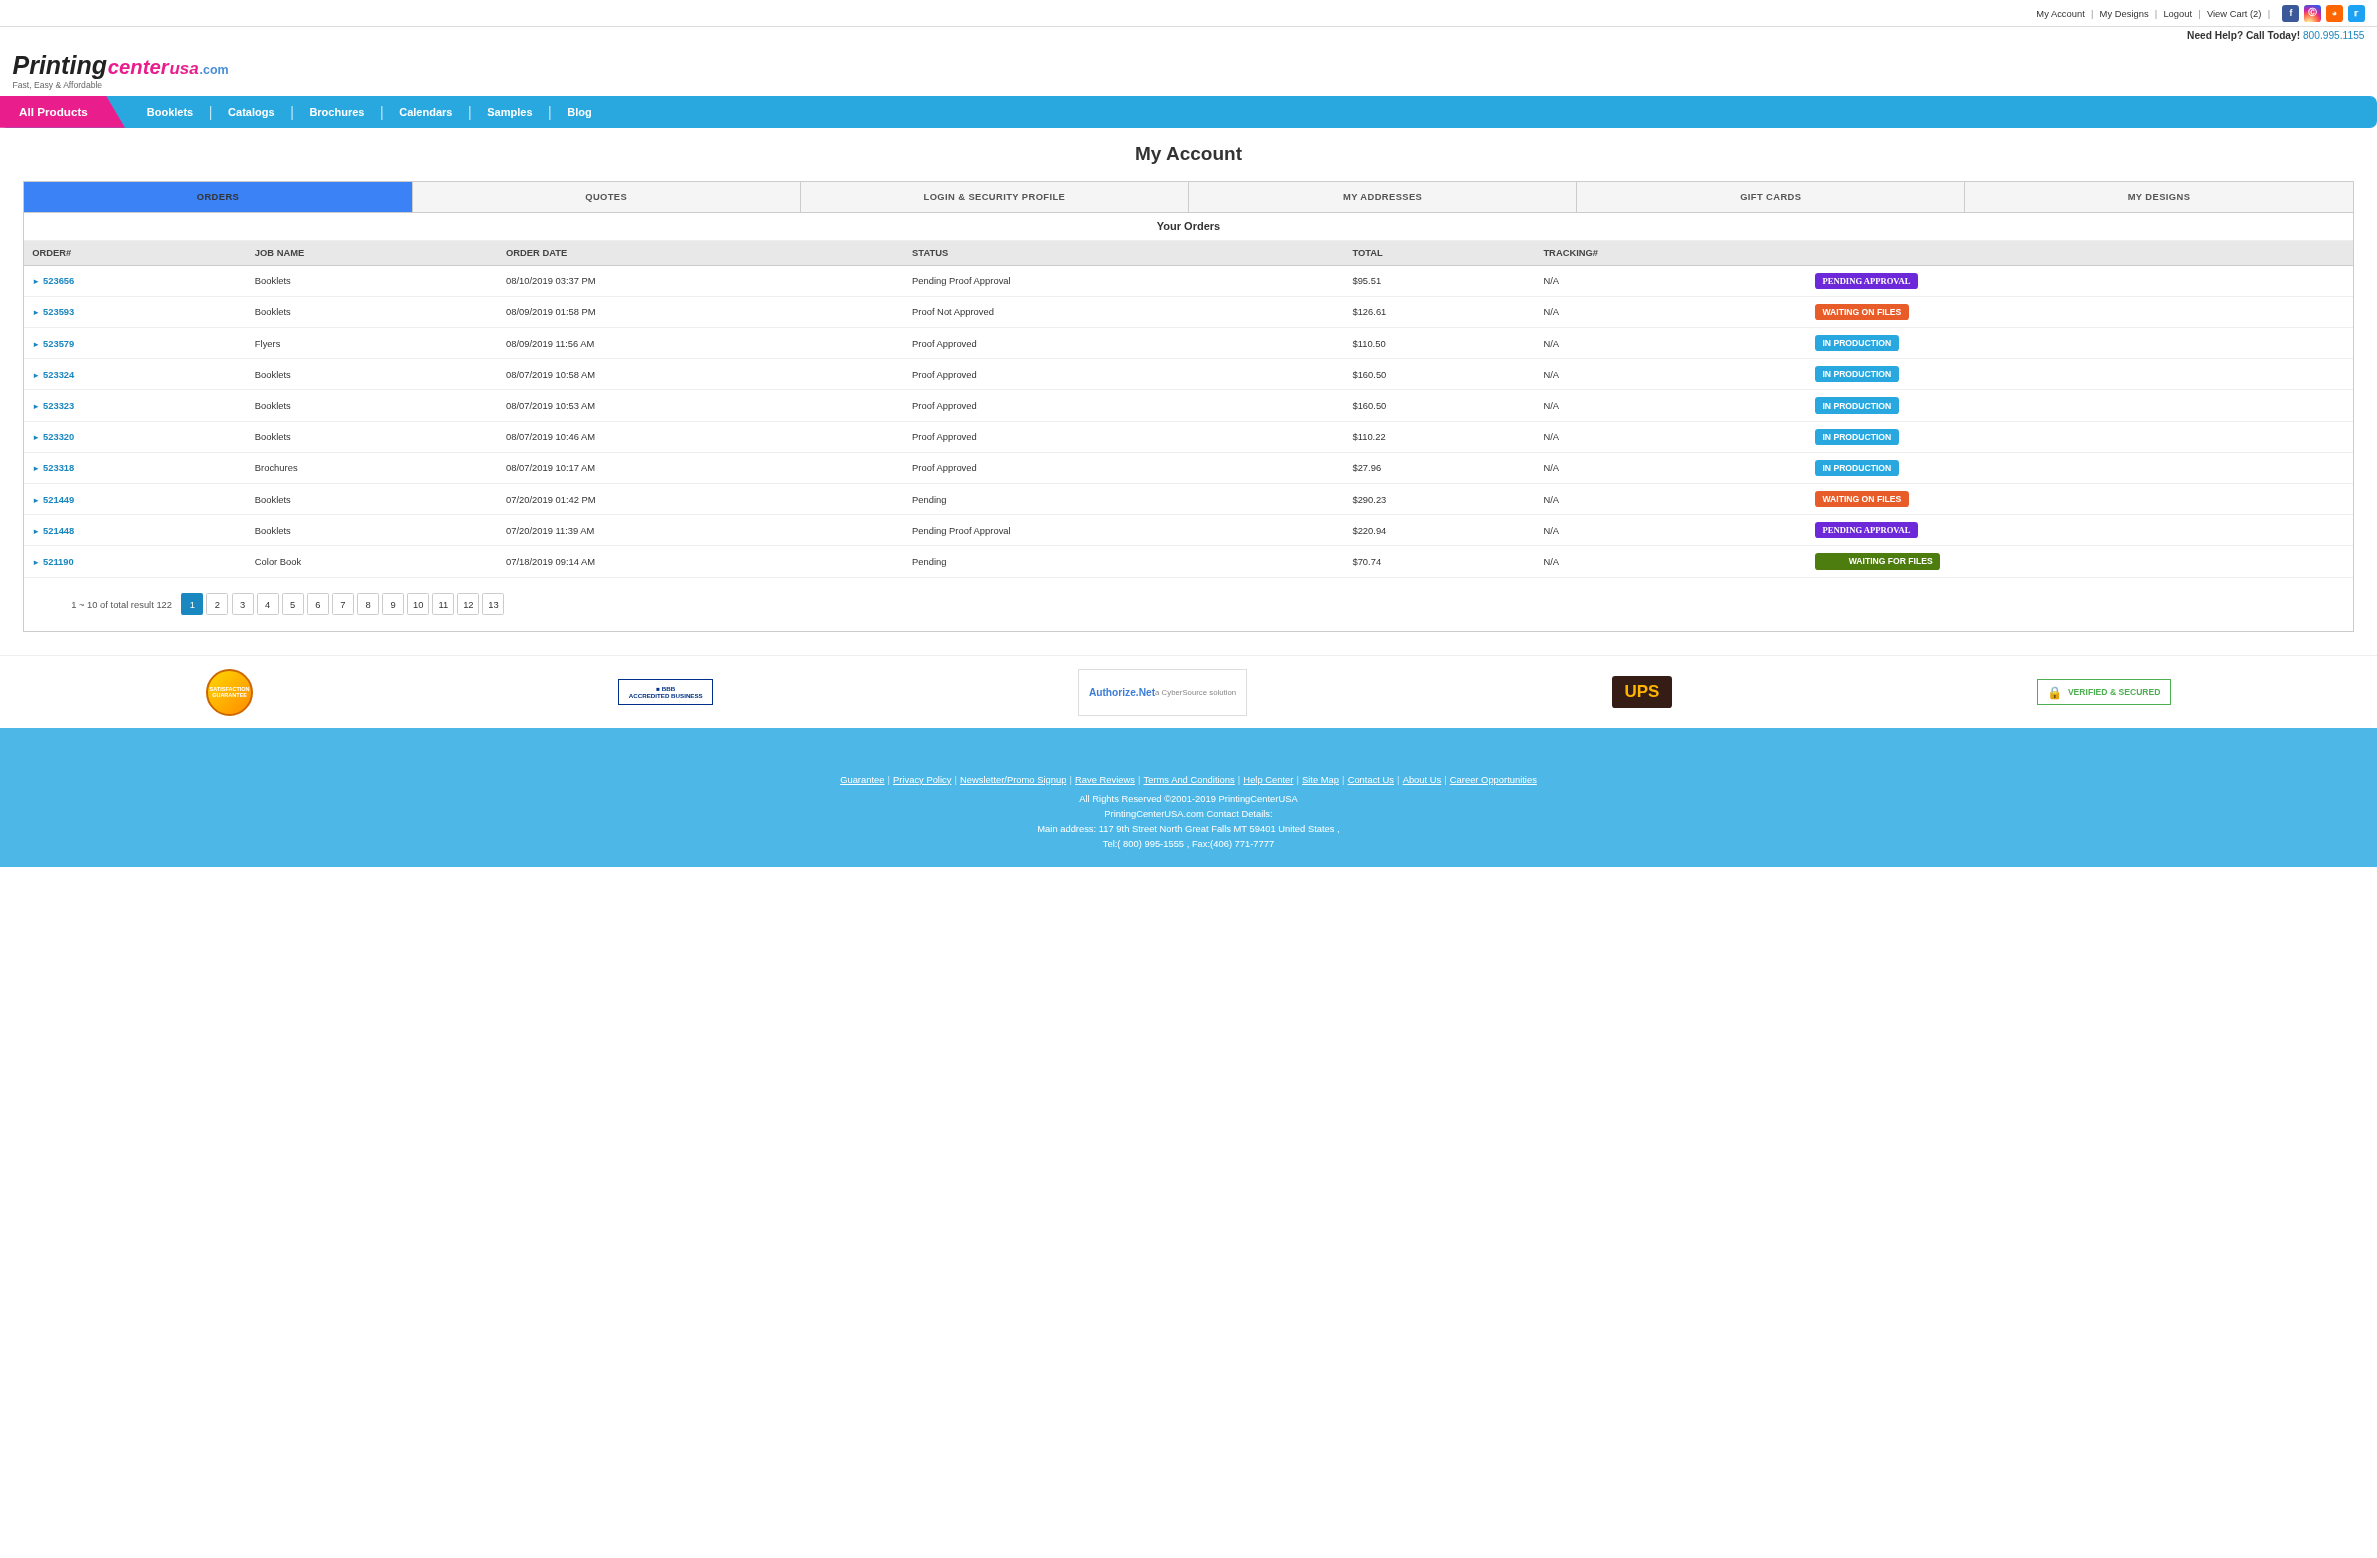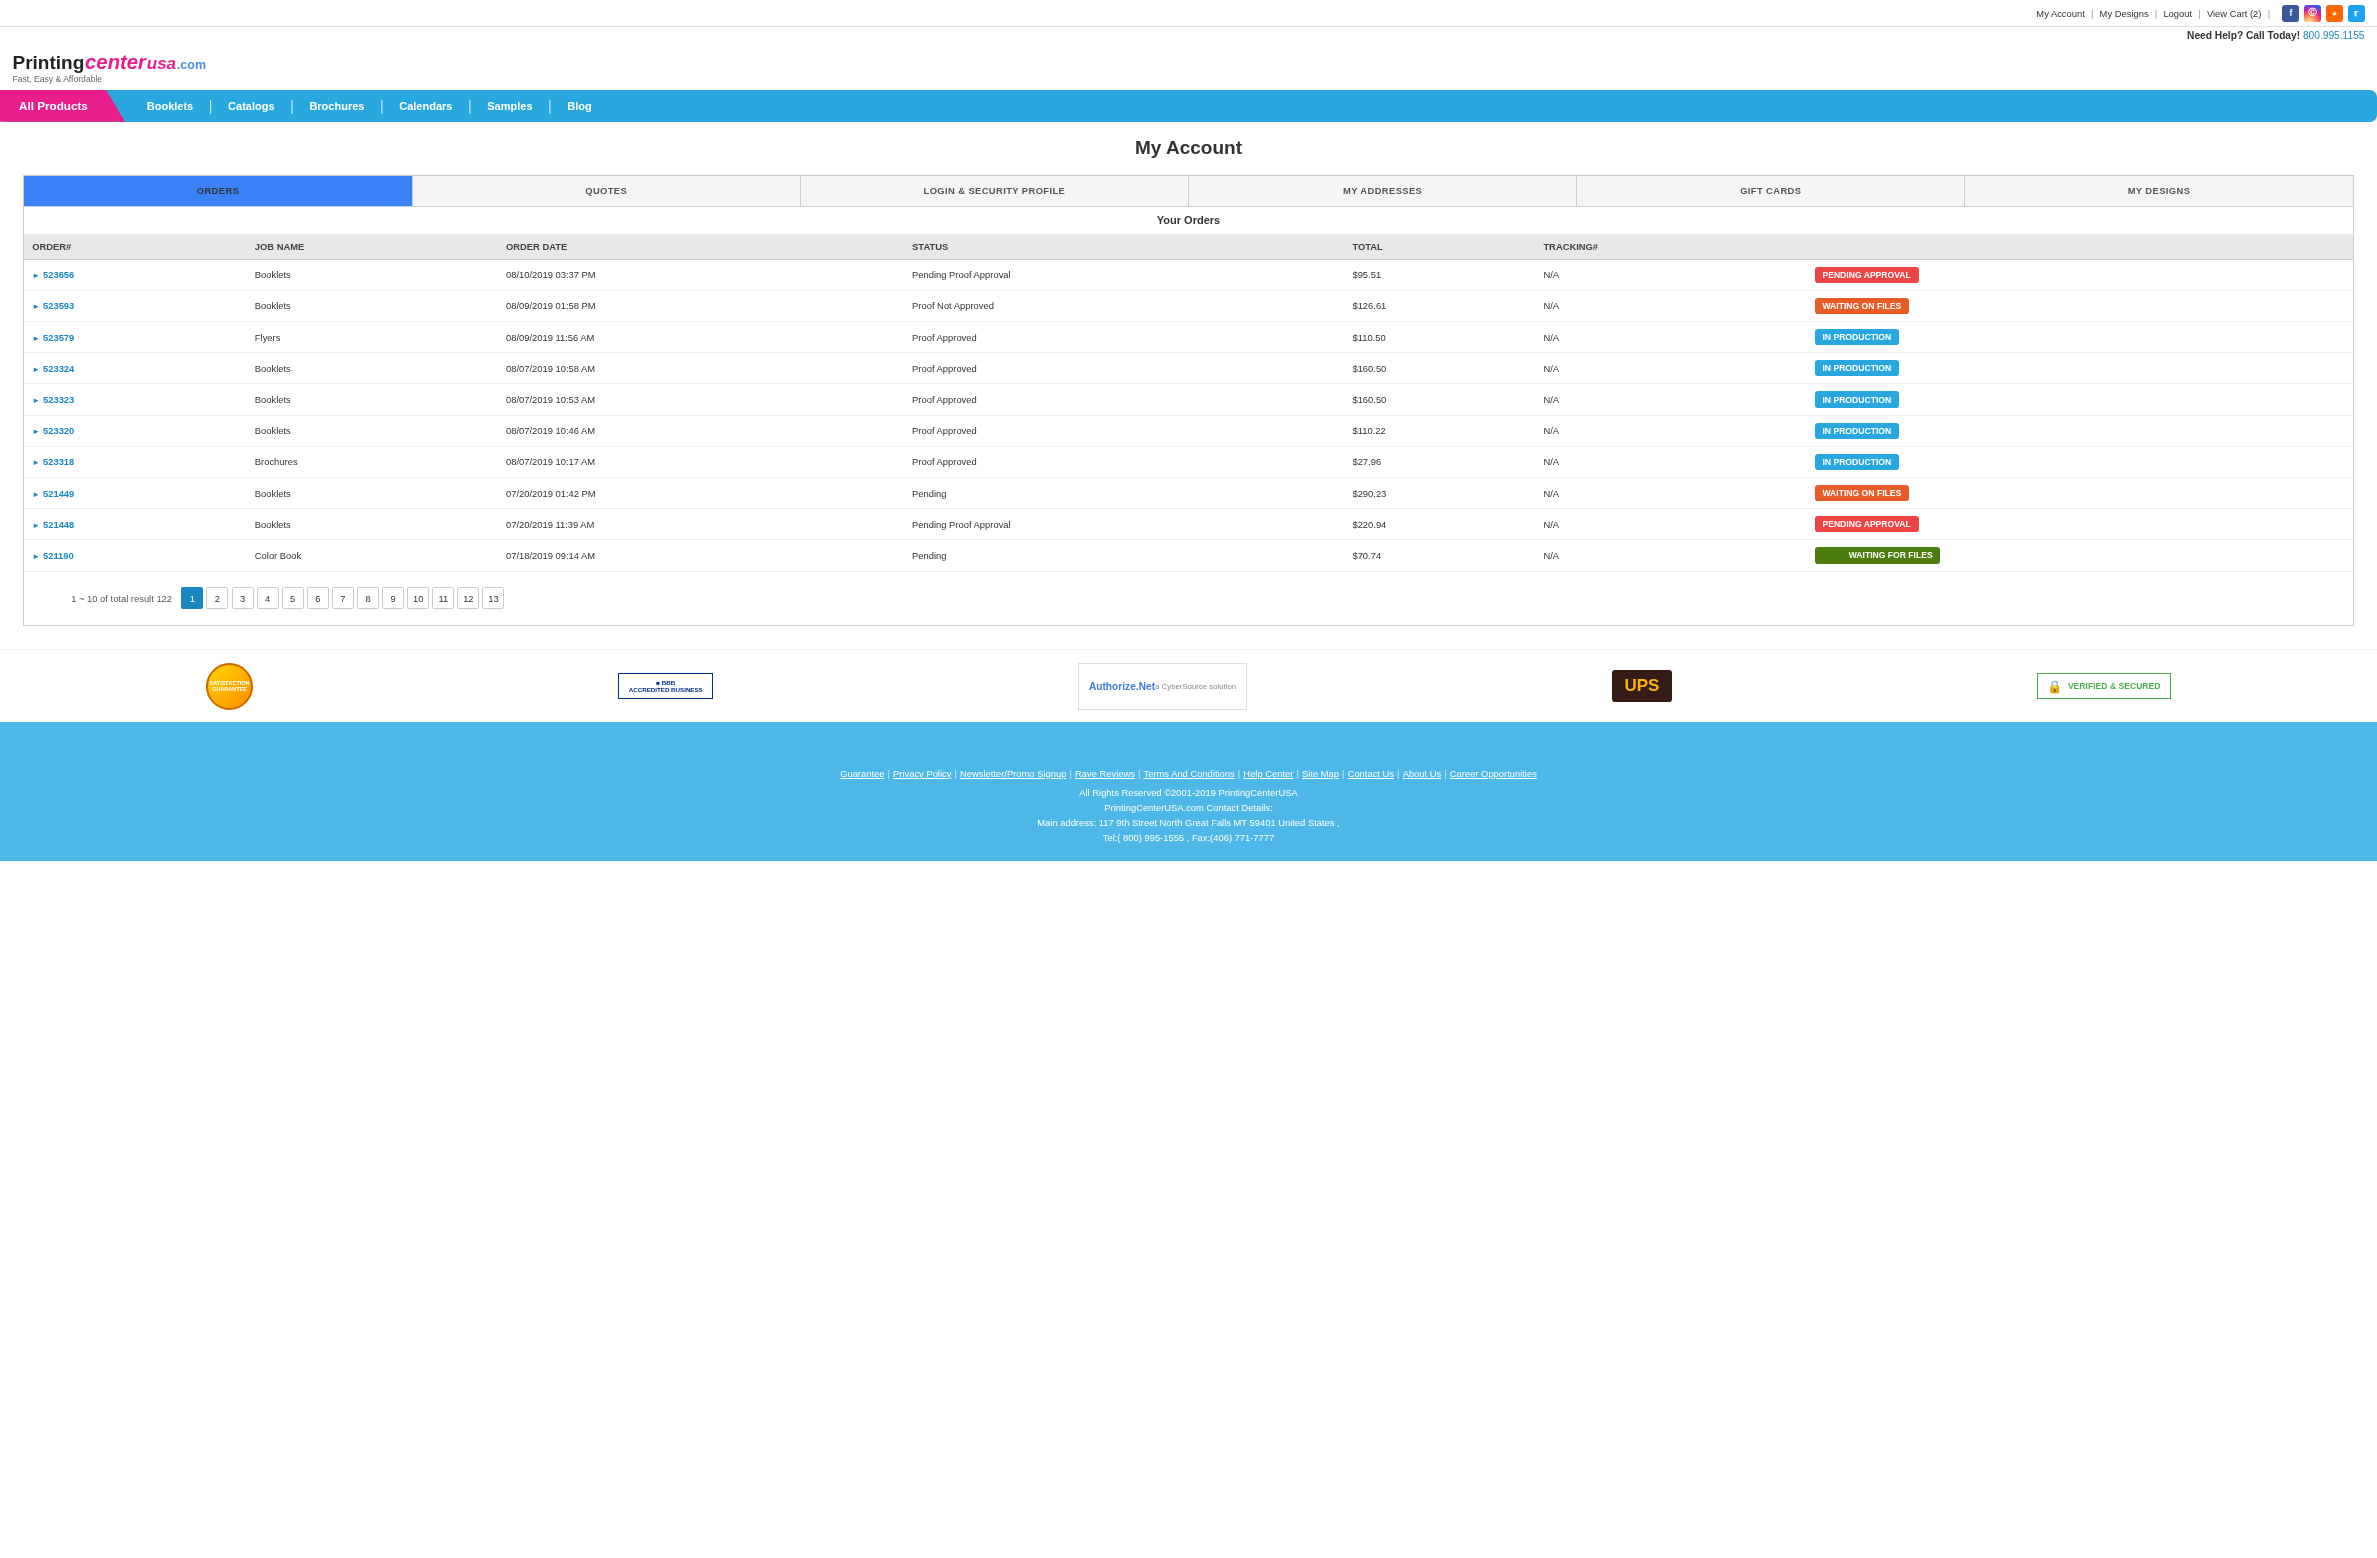--- a/index.html
+++ b/index.html
@@ -124,21 +124,21 @@
     .badge {
       display: inline-block;
       padding: 3.1px 7.8px;
       border-radius: 3.1px;
       font-size: 8.6px;
       font-weight: bold;
       color: white;
       text-transform: uppercase;
       white-space: nowrap;
     }
-    .badge-pending-approval { background: #ef4444; }
+    .badge-pending-approval { background: #6d28d9; font-family: Liberation Serif, serif; }
     .badge-waiting-files { background: #e85c2a; }
     .badge-waiting-for-files { background: #4d7c0f; padding-left: 34px; }
     .badge-in-production { background: #29a8e0; }
 
     
     .pagination { display: flex; align-items: center; gap: 3.1px; padding: 9.4px 0; }
     .pagination-info { font-size: 9.4px; color: #555; margin-right: 6.2px; }
     .page-btn {
       min-width: 22px;
       height: 22px;
@@ -235,21 +235,21 @@
 </div>
 
 <div class="help-bar">
   <span class="help-text">Need Help? Call Today!</span>
   <span class="phone">800.995.1155</span>
 </div>
 
 <div class="logo-area">
   <div>
     <div style="display:flex;align-items:baseline;gap:0.8px;">
-      <span style="font-size:19px;font-weight:900;color:#222;">Printing</span>
+      <span style="font-size:25px;font-weight:900;color:#222;font-style:italic;">Printing</span>
       <span style="font-size:20.3px;font-weight:900;color:#e91e8c;font-style:italic;">center</span>
       <span style="font-size:17px;font-weight:900;color:#e91e8c;font-style:italic;">usa</span>
       <span style="font-size:12.5px;font-weight:bold;color:#4a90d9;">.com</span>
     </div>
     <span class="logo-tagline">Fast, Easy &amp; Affordable</span>
   </div>
 </div>
 
 <nav>
   <div class="nav-all-products">All Products</div>

